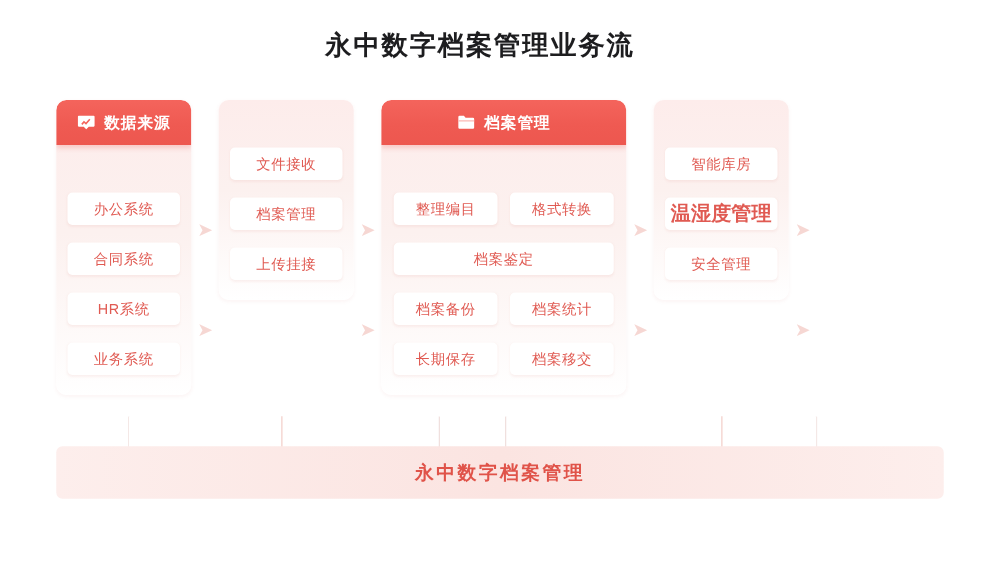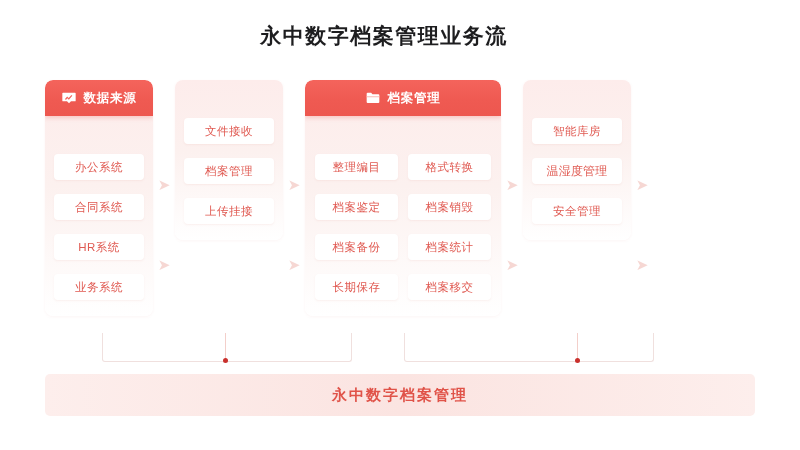--- a/index.html
+++ b/index.html
@@ -94,21 +94,21 @@
     background: #ffffff;
     display: flex;
     align-items: center;
     justify-content: center;
     font-size: 11.5px;
     color: #e05a52;
     letter-spacing: 0.5px;
     white-space: nowrap;
     box-shadow: 0 1px 2px rgba(220,130,120,0.10);
   }
-  .pill.small { font-size: 12px; letter-spacing: 0.2px; }
+  .pill.small { font-size: 16px; letter-spacing: 0.2px; font-weight: bold; }
 
   .gap {
     width: 22px;
     align-self: stretch;
     position: relative;
     flex: none;
   }
   .arrow {
     position: absolute;
     left: 3px;
@@ -157,21 +157,21 @@
     width: 1px;
     height: 26px;
     background: #f3cfca;
   }
   .stem.s1 { left: 225px; }
   .stem.s2 { left: 577px; }
 
   #footer-banner {
     position: absolute;
     left: 45px;
-    top: 374px;
+    top: 357px;
     width: 710px;
     height: 42px;
     border-radius: 5px;
     background: linear-gradient(90deg, #fdeeec 0%, #fbe4e1 50%, #fdeeec 100%);
     display: flex;
     align-items: center;
     justify-content: center;
     font-size: 15px;
     font-weight: bold;
     color: #e05349;
@@ -227,21 +227,20 @@
       </svg>
       <span class="hdr-label">档案管理</span>
     </div>
     <div class="col-body">
       <div class="row2">
         <div class="pill">整理编目</div>
         <div class="pill">格式转换</div>
       </div>
       <div class="row2">
         <div class="pill">档案鉴定</div>
-        <div class="pill">档案销毁</div>
       </div>
       <div class="row2">
         <div class="pill">档案备份</div>
         <div class="pill">档案统计</div>
       </div>
       <div class="row2">
         <div class="pill">长期保存</div>
         <div class="pill">档案移交</div>
       </div>
     </div>

